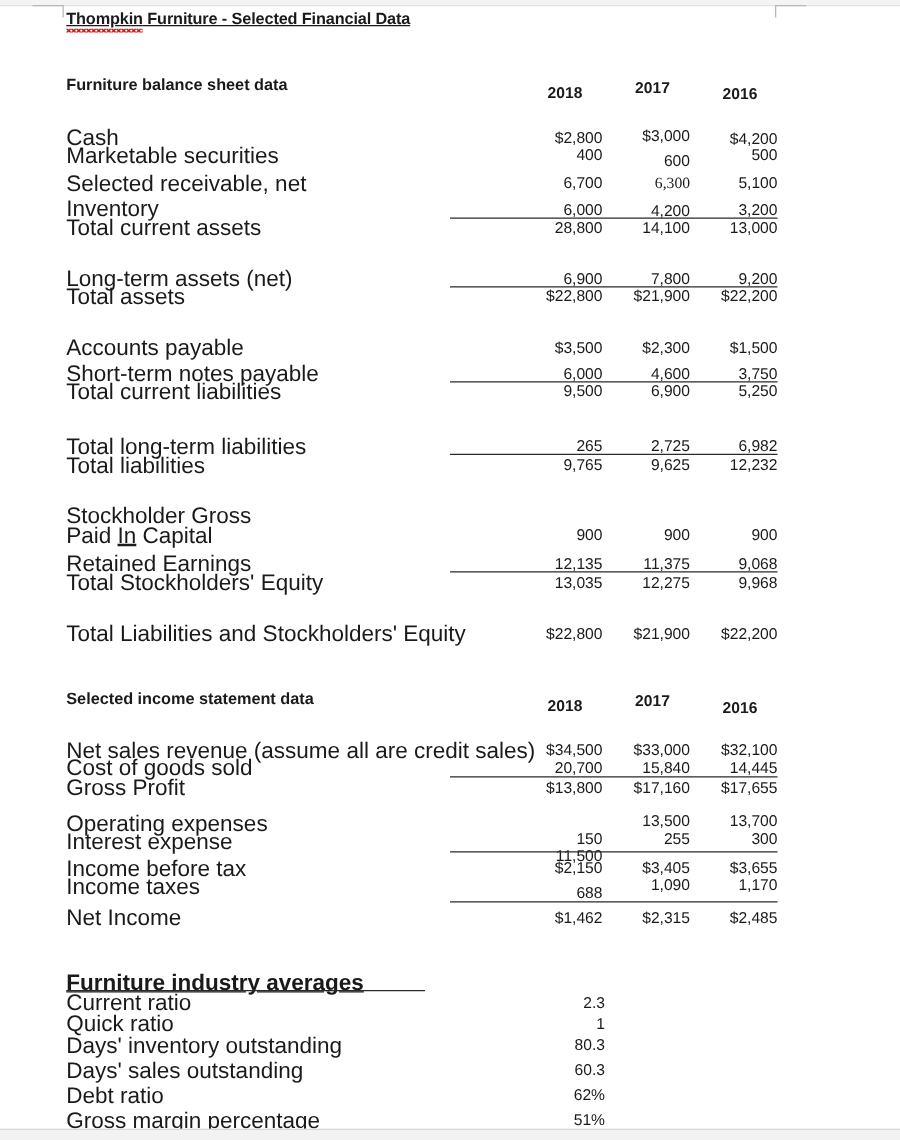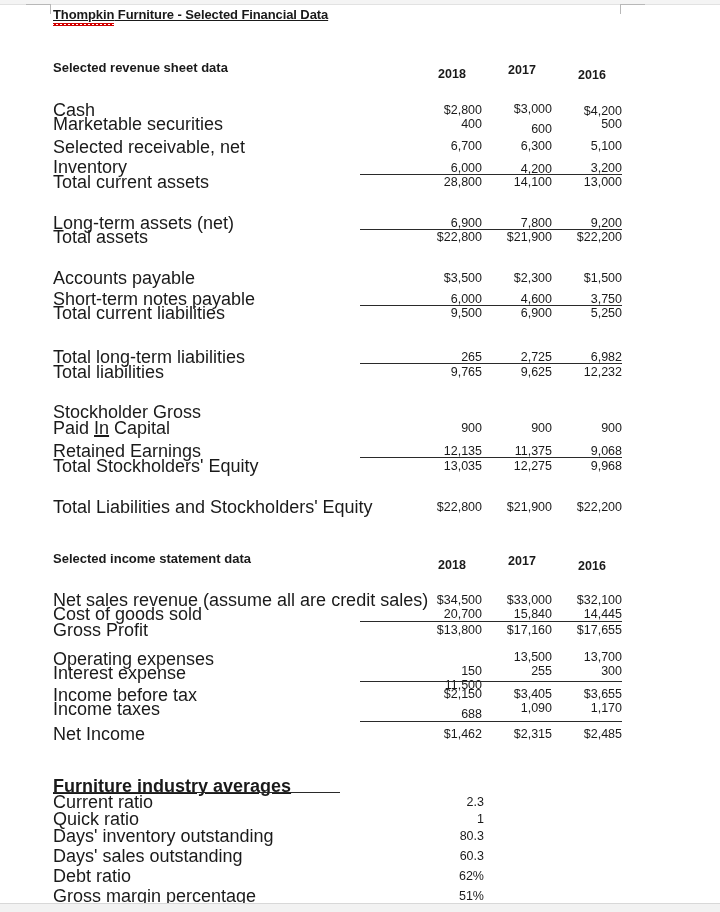--- a/index.html
+++ b/index.html
@@ -132,38 +132,38 @@
 <div id="page-top-band"></div>
 <div class="corner-mark" id="corner-mark-left"></div>
 <div class="corner-mark" id="corner-mark-right"></div>
 
 <div id="doc">
 
   <div class="doc-title">
     <span class="misspelled">Thompkin</span><span class="underlined"> Furniture - Selected Financial Data</span>
   </div>
 
-  <div class="t section label" style="top:61px;">Selected revenue sheet data</div>
+  <div class="t section label" style="top:61px;">Furniture balance sheet data</div>
   <div class="yearhdr" style="left:412px; width:80px; top:67px;">2018</div>
   <div class="yearhdr" style="left:482px; width:80px; top:63px;">2017</div>
   <div class="yearhdr" style="left:552px; width:80px; top:68px;">2016</div>
 
   <div class="t label" style="top:103px;">Cash</div>
   <div class="num c1" style="top:103px;">$2,800</div>
   <div class="num c2" style="top:102px;">$3,000</div>
   <div class="num c3" style="top:104px;">$4,200</div>
 
   <div class="t label" style="top:117px;">Marketable securities</div>
   <div class="num c1" style="top:117px;">400</div>
   <div class="num c2" style="top:122px;">600</div>
   <div class="num c3" style="top:117px;">500</div>
 
   <div class="t label" style="top:140px;">Selected receivable, net</div>
   <div class="num c1" style="top:139px;">6,700</div>
-  <div class="num c2" style="top:139px;">6,300</div>
+  <div class="num c2" style="top:139px;font-family:Liberation Serif, serif;">6,300</div>
   <div class="num c3" style="top:139px;">5,100</div>
 
   <div class="t label" style="top:160px;">Inventory</div>
   <div class="num c1" style="top:161px;">6,000</div>
   <div class="num c2" style="top:162px;">4,200</div>
   <div class="num c3" style="top:161px;">3,200</div>
   <div class="rule rule-cols" style="top:174px;"></div>
 
   <div class="t label" style="top:175px;">Total current assets</div>
   <div class="num c1" style="top:175px;">28,800</div>

